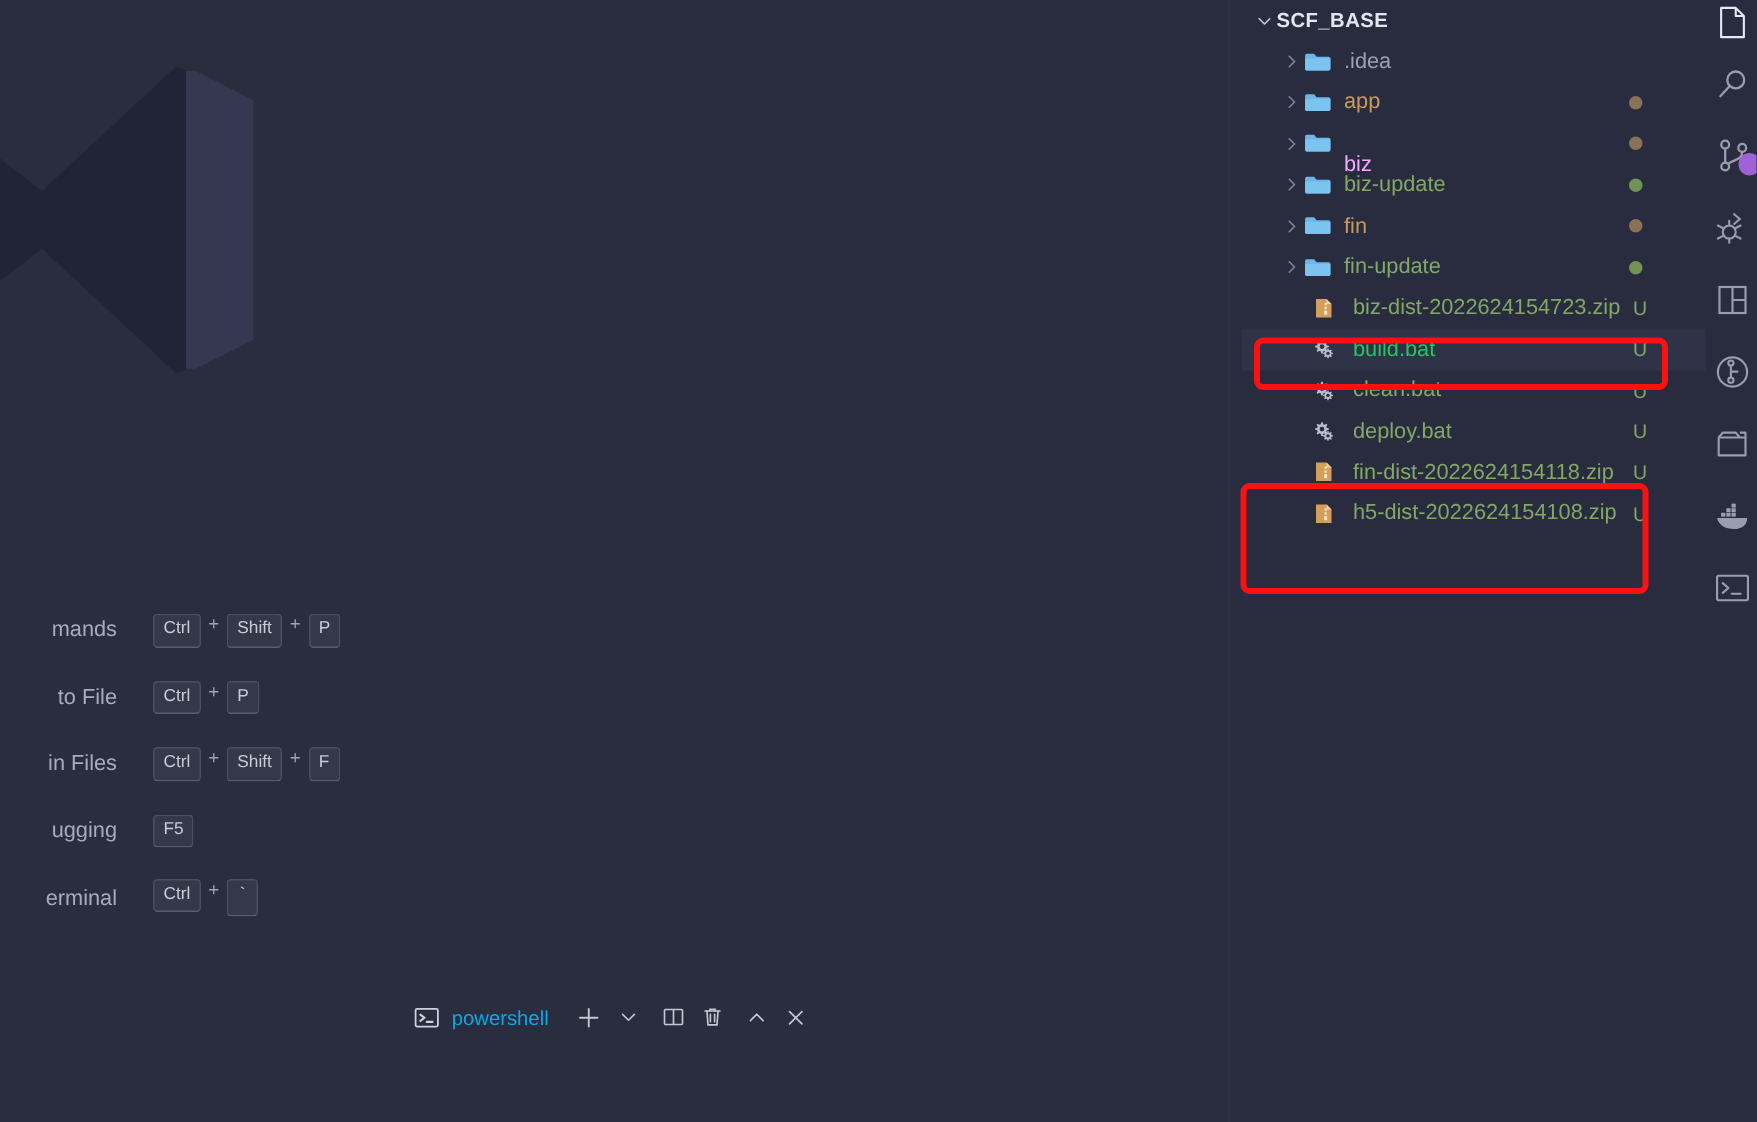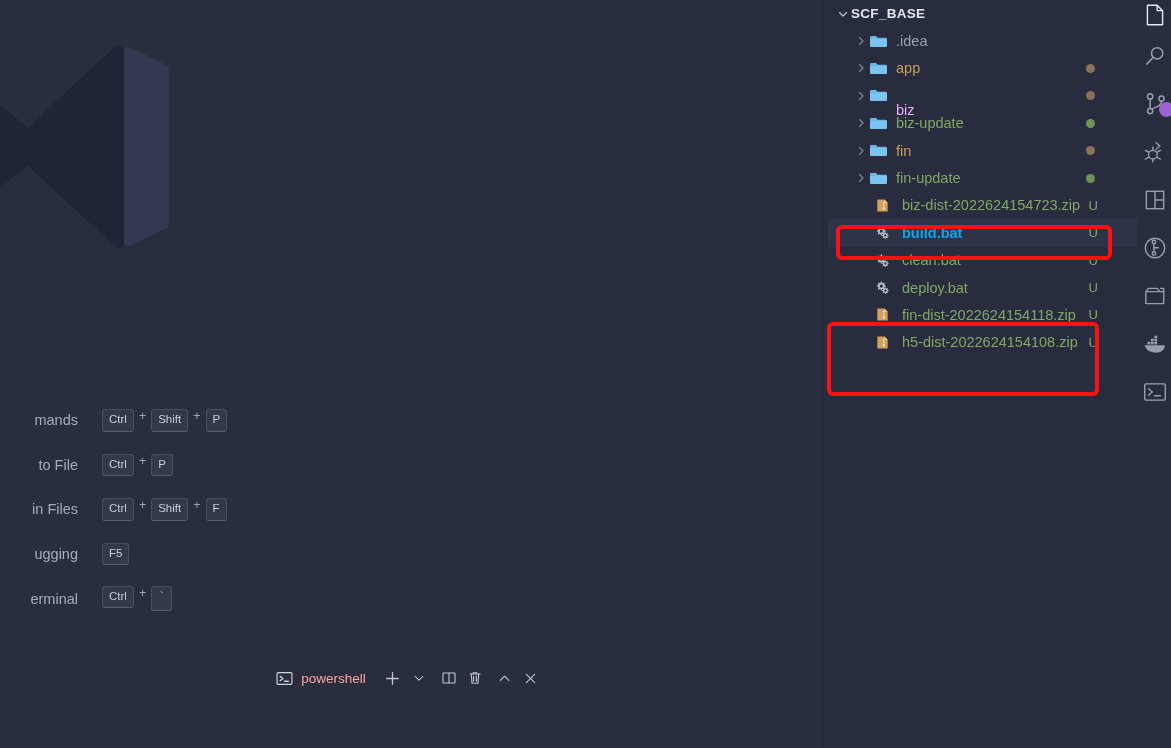--- a/index.html
+++ b/index.html
@@ -74,21 +74,21 @@
   .terminal-bar {
     position: absolute;
     left: 0; top: 662px;
     width: 820px; height: 32px;
     display: flex;
     align-items: center;
     justify-content: center;
   }
   .term-inner { display: flex; align-items: center; gap: 0px; }
   .term-icon { width: 17px; height: 17px; margin-right: 8px; display: block; }
-  .term-name { color: #fca5a5; font-size: 13.5px; margin-right: 14px; white-space: nowrap; }
+  .term-name { color: #0ea5e9; font-size: 13.5px; margin-right: 14px; white-space: nowrap; }
   .tb-btn {
     width: 26px; height: 26px;
     display: flex; align-items: center; justify-content: center;
     color: #c5c8d4;
   }
   .tb-btn svg { display: block; }
   .tb-gap { width: 4px; }
 
   
   .side-divider {
@@ -428,21 +428,21 @@
     <div class="tree-row hover">
       <span class="indent-2"></span>
       <span class="ficon">
         <svg viewBox="0 0 16 16" width="15" height="15" fill="#b9bcc9">
           <path d="M6.2 1.6 L7.3 1.6 L7.6 3.0 L8.6 3.4 L9.8 2.6 L10.6 3.4 L9.8 4.6 L10.2 5.6 L11.6 5.9 L11.6 7.0 L10.2 7.3 L9.8 8.3 L10.6 9.5 L9.8 10.3 L8.6 9.5 L7.6 9.9 L7.3 11.3 L6.2 11.3 L5.9 9.9 L4.9 9.5 L3.7 10.3 L2.9 9.5 L3.7 8.3 L3.3 7.3 L1.9 7.0 L1.9 5.9 L3.3 5.6 L3.7 4.6 L2.9 3.4 L3.7 2.6 L4.9 3.4 L5.9 3.0 Z"></path>
           <circle cx="6.75" cy="6.45" r="1.7" fill="#2f3347"></circle>
           <path d="M10.6 7.8 L11.4 7.8 L11.6 8.8 L12.3 9.1 L13.2 8.5 L13.8 9.1 L13.2 10.0 L13.5 10.7 L14.5 10.9 L14.5 11.7 L13.5 11.9 L13.2 12.6 L13.8 13.5 L13.2 14.1 L12.3 13.5 L11.6 13.8 L11.4 14.8 L10.6 14.8 L10.4 13.8 L9.7 13.5 L8.8 14.1 L8.2 13.5 L8.8 12.6 L8.5 11.9 L7.5 11.7 L7.5 10.9 L8.5 10.7 L8.8 10.0 L8.2 9.1 L8.8 8.5 L9.7 9.1 L10.4 8.8 Z"></path>
           <circle cx="11" cy="11.3" r="1.2" fill="#2f3347"></circle>
         </svg>
       </span>
-      <span class="tlabel" style="color:#0ea5e9;font-weight:bold;">build.bat</span>
+      <span class="tlabel" style="color:#22c55e;">build.bat</span>
       <span class="badge-u">U</span>
     </div>
 
     <div class="tree-row">
       <span class="indent-2"></span>
       <span class="ficon">
         <svg viewBox="0 0 16 16" width="15" height="15" fill="#b9bcc9">
           <path d="M6.2 1.6 L7.3 1.6 L7.6 3.0 L8.6 3.4 L9.8 2.6 L10.6 3.4 L9.8 4.6 L10.2 5.6 L11.6 5.9 L11.6 7.0 L10.2 7.3 L9.8 8.3 L10.6 9.5 L9.8 10.3 L8.6 9.5 L7.6 9.9 L7.3 11.3 L6.2 11.3 L5.9 9.9 L4.9 9.5 L3.7 10.3 L2.9 9.5 L3.7 8.3 L3.3 7.3 L1.9 7.0 L1.9 5.9 L3.3 5.6 L3.7 4.6 L2.9 3.4 L3.7 2.6 L4.9 3.4 L5.9 3.0 Z"></path>
           <circle cx="6.75" cy="6.45" r="1.7" fill="#292c3e"></circle>
           <path d="M10.6 7.8 L11.4 7.8 L11.6 8.8 L12.3 9.1 L13.2 8.5 L13.8 9.1 L13.2 10.0 L13.5 10.7 L14.5 10.9 L14.5 11.7 L13.5 11.9 L13.2 12.6 L13.8 13.5 L13.2 14.1 L12.3 13.5 L11.6 13.8 L11.4 14.8 L10.6 14.8 L10.4 13.8 L9.7 13.5 L8.8 14.1 L8.2 13.5 L8.8 12.6 L8.5 11.9 L7.5 11.7 L7.5 10.9 L8.5 10.7 L8.8 10.0 L8.2 9.1 L8.8 8.5 L9.7 9.1 L10.4 8.8 Z"></path>

